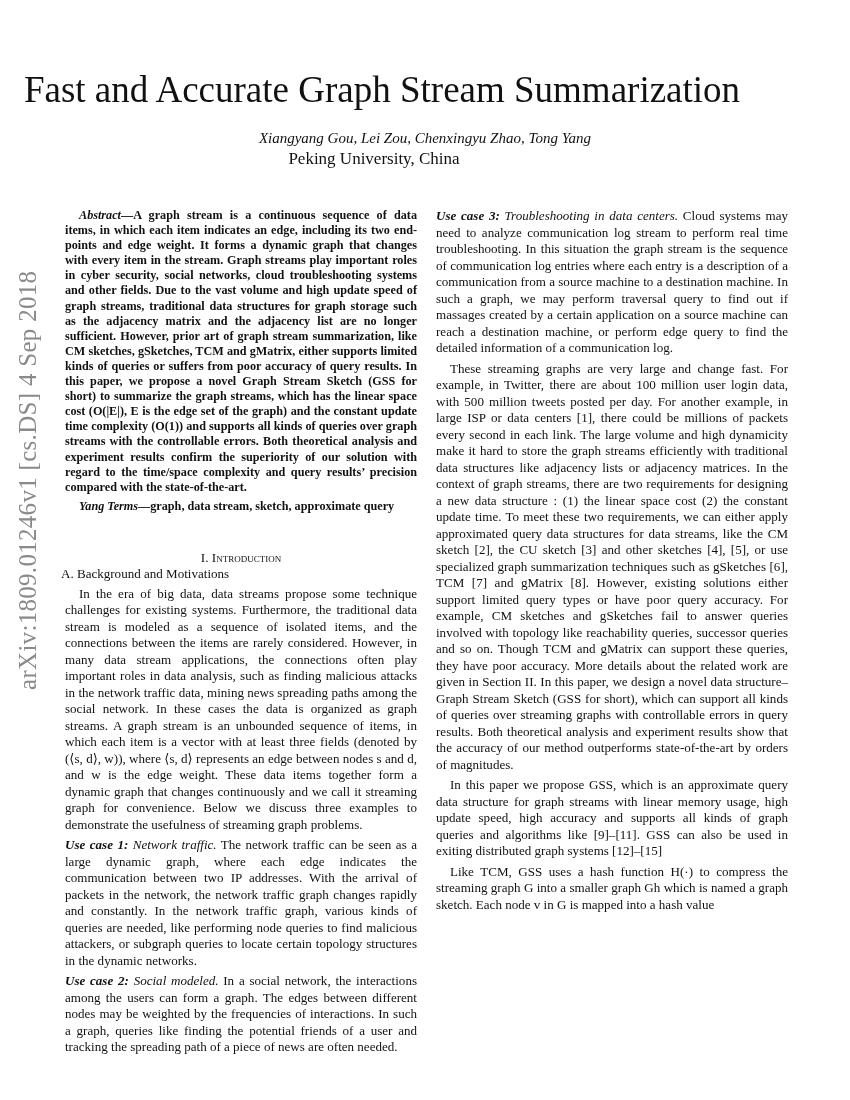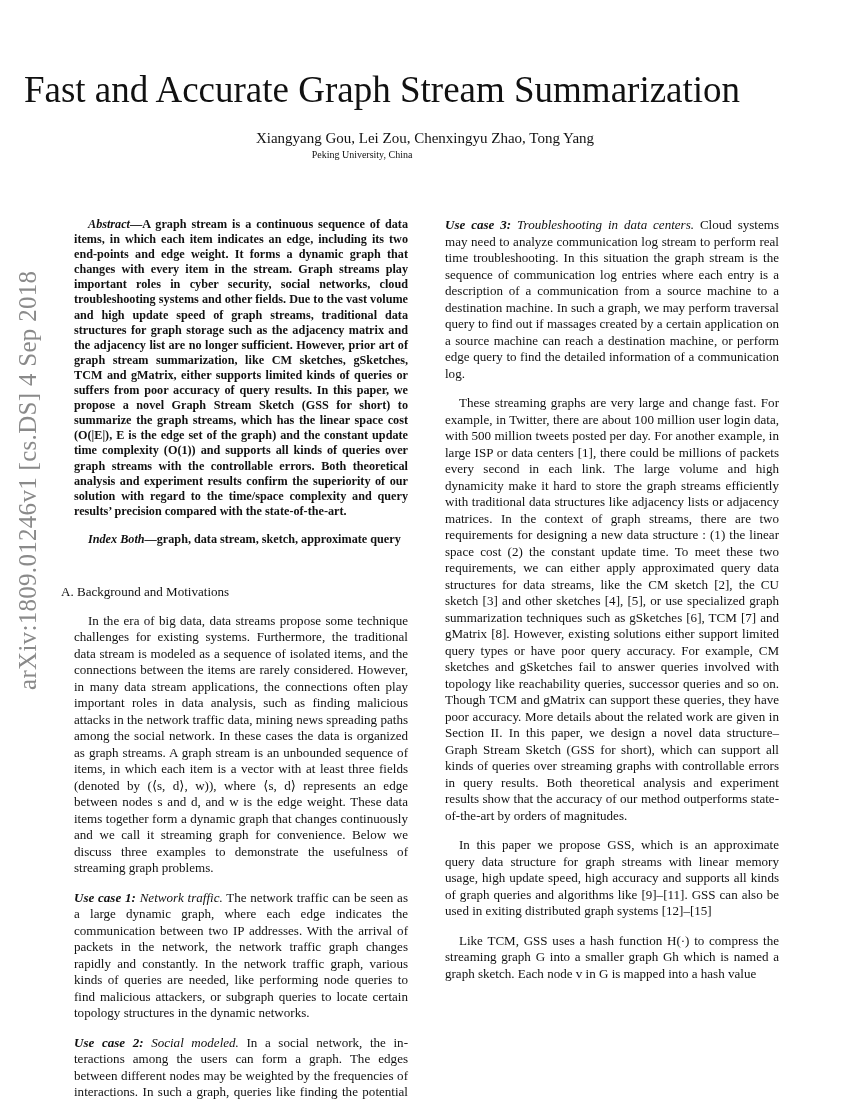--- a/index.html
+++ b/index.html
@@ -1,45 +1,46 @@
 <!DOCTYPE html>
 <html><head>
 <meta charset="utf-8">
 <style>
   html, body { margin: 0; padding: 0; background: #ffffff; }
   body { width: 850px; height: 1100px; position: relative; overflow: hidden; font-family: "Liberation Serif", serif; color: #111; }
   .title { position: absolute; left: 0; width: 764px; top: 68px; text-align: center; font-size: 37px; font-weight: normal; letter-spacing: 0; }
-  .authors { position: absolute; left: 0; width: 850px; top: 130px; text-align: center; font-size: 15px; }
-  .affil { position: absolute; left: 0; width: 724px; top: 149px; text-align: center; font-size: 10px; }
+  .authors { position: absolute; left: 0; width: 850px; top: 130px; text-align: center; font-size: 15px; font-style: italic; }
+  .affil { position: absolute; left: 0; width: 724px; top: 149px; text-align: center; font-size: 17px; padding-left: 12px; }
   .arxiv { position: absolute; left: 14px; top: 690px; transform: rotate(-90deg); transform-origin: left top; font-size: 25px; color: #8a8a8a; white-space: nowrap; letter-spacing: 0.3px; }
   .col { position: absolute; top: 204px; width: 360px; font-size: 13.05px; line-height: 16.5px; text-align: justify; hyphens: manual; }
   .col.left { left: 61px; }
   .col.right { left: 432px; }
   .abstract { font-weight: bold; font-size: 12.2px; line-height: 15.1px; }
   .abstract .lead, .index .lead { font-style: italic; font-weight: bold; }
-  p { margin: 13px; }
+  p { margin: 4px; }
   .indent { text-indent: 14px; }
   .index { font-weight: bold; font-size: 12.2px; line-height: 15px; text-indent: 14px; }
   .sec-head { text-align: center; font-variant: small-caps; font-size: 13.2px; margin-top: 8px; line-height: 16px; }
   .subsec { line-height: 16px; }
   .uc-label { font-weight: bold; font-style: italic; }
   em { font-style: italic; }
 </style>
 </head>
 <body>
 
 <div class="title">Fast and Accurate Graph Stream Summarization</div>
 <div class="authors">Xiangyang Gou, Lei Zou, Chenxingyu Zhao, Tong Yang</div>
 <div class="affil">Peking University, China</div>
 <div class="arxiv">arXiv:1809.01246v1  [cs.DS]  4 Sep 2018</div>
 
 <div class="col left">
   <p class="abstract indent"><span class="lead">Abstract</span><span>—A graph stream is a continuous sequence of data items, in which each item indicates an edge, including its two end-points and edge weight. It forms a dynamic graph that changes with every item in the stream. Graph streams play important roles in cyber security, social networks, cloud troubleshooting systems and other fields. Due to the vast volume and high update speed of graph streams, traditional data structures for graph storage such as the adjacency matrix and the adjacency list are no longer sufficient. However, prior art of graph stream summarization, like CM sketches, gSketches, TCM and gMatrix, either supports limited kinds of queries or suffers from poor accuracy of query results. In this paper, we propose a novel Graph Stream Sketch (GSS for short) to summarize the graph streams, which has the linear space cost (O(|E|), E is the edge set of the graph) and the constant update time complexity (O(1)) and supports all kinds of queries over graph streams with the controllable errors. Both theoretical analysis and experiment results confirm the superiority of our solution with regard to the time/space complexity and query results’ precision compared with the state-of-the-art.</span></p>
-  <p class="index"><span class="lead">Index Both</span><span>—graph, data stream, sketch, approximate query</span></p>
+  <p class="index"><span class="lead">Yang Terms</span><span>—graph, data stream, sketch, approximate query</span></p>
   <div style="height:24px"></div>
+  <div class="sec-head">I. Introduction</div>
   <div class="subsec">A. Background and Motivations</div>
   <p class="indent">In the era of big data, data streams propose some technique challenges for existing systems. Furthermore, the traditional data stream is modeled as a sequence of isolated items, and the connections between the items are rarely considered. However, in many data stream applications, the connections often play important roles in data analysis, such as finding malicious attacks in the network traffic data, mining news spreading paths among the social network. In these cases the data is organized as graph streams. A graph stream is an unbounded sequence of items, in which each item is a vector with at least three fields (denoted by (⟨s, d⟩, w)), where ⟨s, d⟩ represents an edge between nodes s and d, and w is the edge weight. These data items together form a dynamic graph that changes continuously and we call it streaming graph for convenience. Below we discuss three examples to demonstrate the usefulness of streaming graph problems.</p>
   <p><span class="uc-label">Use case 1:</span> <em>Network traffic.</em><span> The network traffic can be seen as a large dynamic graph, where each edge indicates the communication between two IP addresses. With the arrival of packets in the network, the network traffic graph changes rapidly and constantly. In the network traffic graph, various kinds of queries are needed, like performing node queries to find malicious attackers, or subgraph queries to locate certain topology structures in the dynamic networks.</span></p>
   <p><span class="uc-label">Use case 2:</span> <em>Social modeled.</em><span> In a social network, the in­teractions among the users can form a graph. The edges between different nodes may be weighted by the frequencies of interactions. In such a graph, queries like finding the potential friends of a user and tracking the spreading path of a piece of news are often needed.</span></p>
 </div>
 
 <div class="col right">
   <p><span class="uc-label">Use case 3:</span> <em>Troubleshooting in data centers.</em><span> Cloud systems may need to analyze communication log stream to perform real time troubleshooting. In this situation the graph stream is the sequence of communication log entries where each entry is a description of a communication from a source machine to a destination machine. In such a graph, we may perform traversal query to find out if massages created by a certain application on a source machine can reach a destination ma­chine, or perform edge query to find the detailed information of a communication log.</span></p>
   <p class="indent">These streaming graphs are very large and change fast. For example, in Twitter, there are about 100 million user login data, with 500 million tweets posted per day. For another example, in large ISP or data centers [1], there could be mil­lions of packets every second in each link. The large volume and high dynamicity make it hard to store the graph streams efficiently with traditional data structures like adjacency lists or adjacency matrices. In the context of graph streams, there are two requirements for designing a new data structure : (1) the linear space cost (2) the constant update time. To meet these two requirements, we can either apply approximated query data structures for data streams, like the CM sketch [2], the CU sketch [3] and other sketches [4], [5], or use specialized graph summarization techniques such as gSketches [6], TCM [7] and gMatrix [8]. However, existing solutions either support limited query types or have poor query accuracy. For example, CM sketches and gSketches fail to answer queries involved with topology like reachability queries, successor queries and so on. Though TCM and gMatrix can support these queries, they have poor accuracy. More details about the related work are given in Section II. In this paper, we design a novel data structure–Graph Stream Sketch (GSS for short), which can support all kinds of queries over streaming graphs with controllable errors in query results. Both theoretical analysis and experiment results show that the accuracy of our method outperforms state-of-the-art by orders of magnitudes.</p>
   <p class="indent">In this paper we propose GSS, which is an approximate query data structure for graph streams with linear memory usage, high update speed, high accuracy and supports all kinds of graph queries and algorithms like [9]–[11]. GSS can also be used in exiting distributed graph systems [12]–[15]</p>

